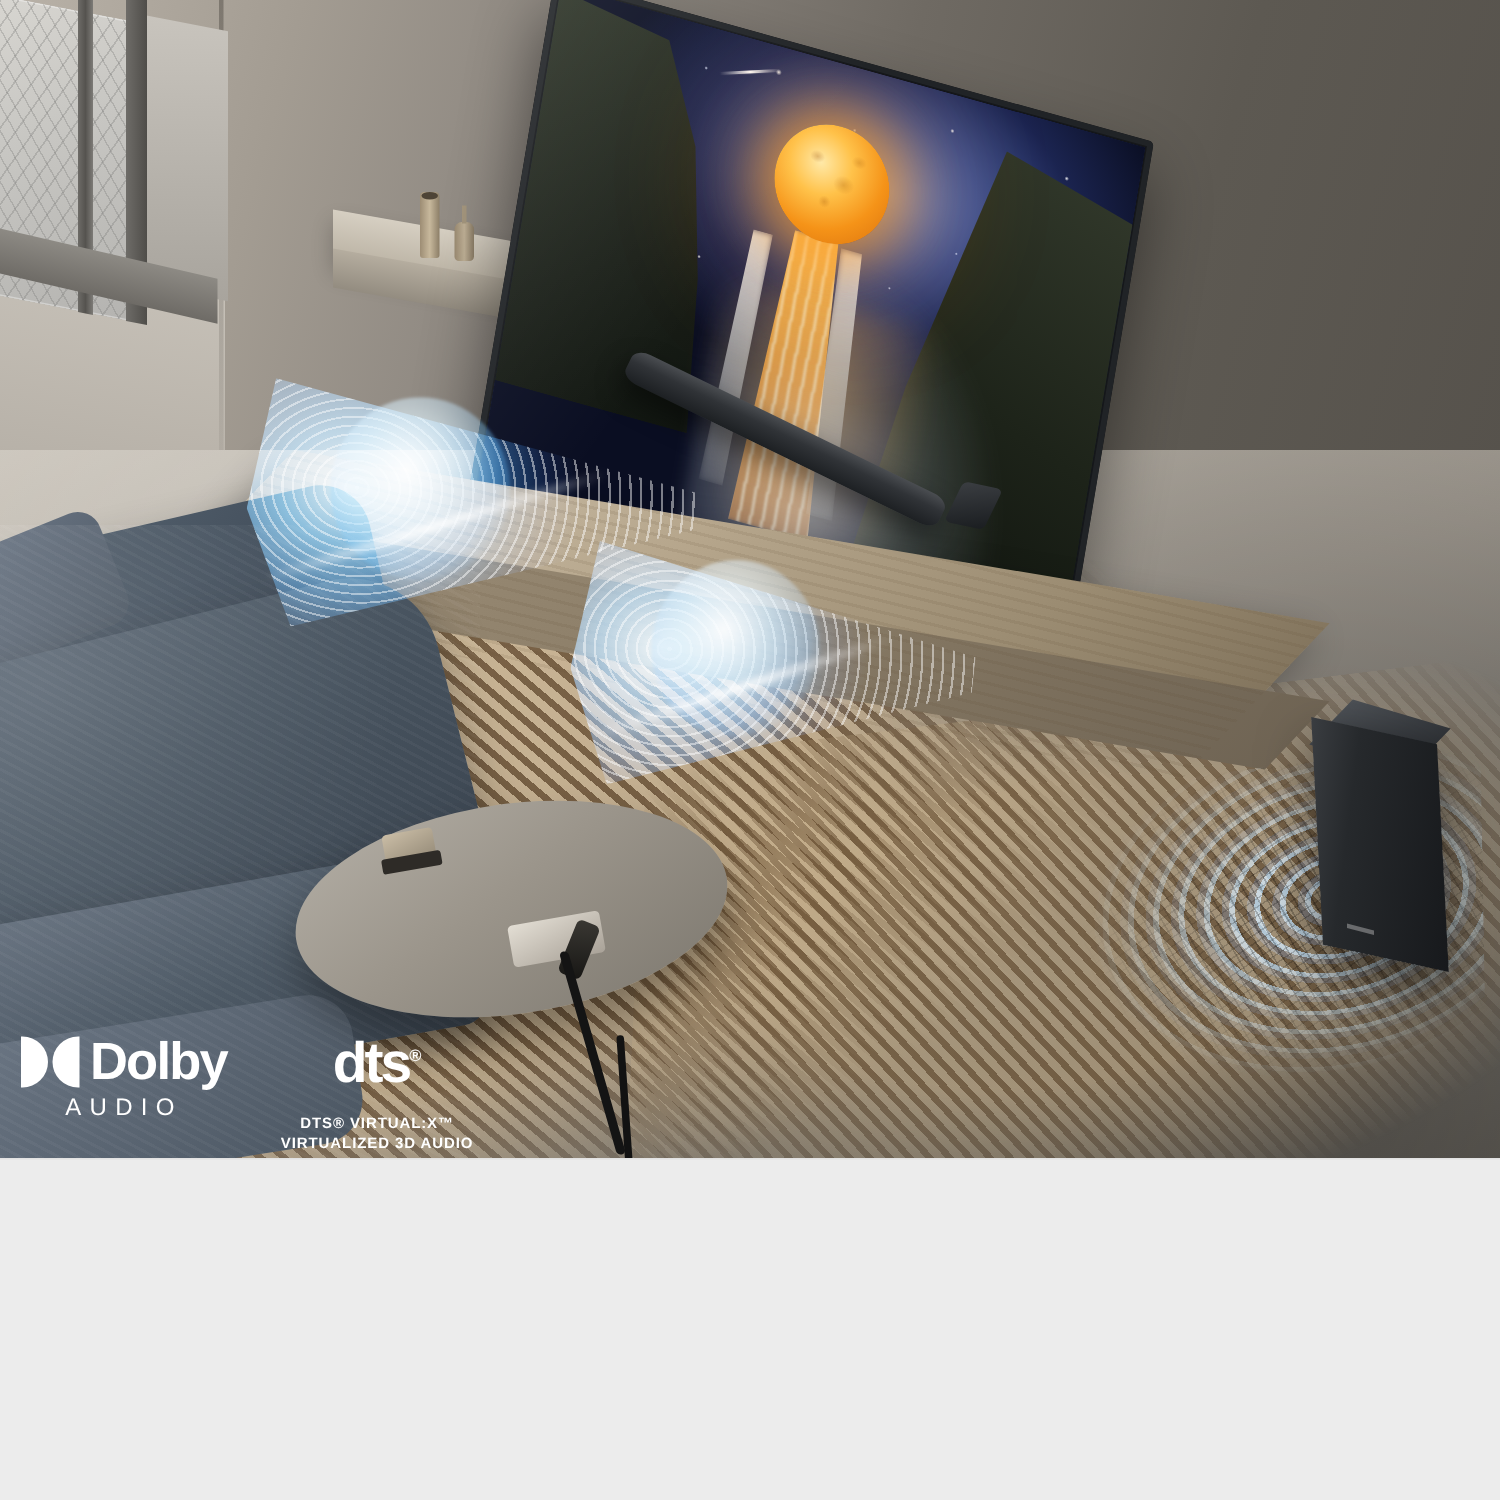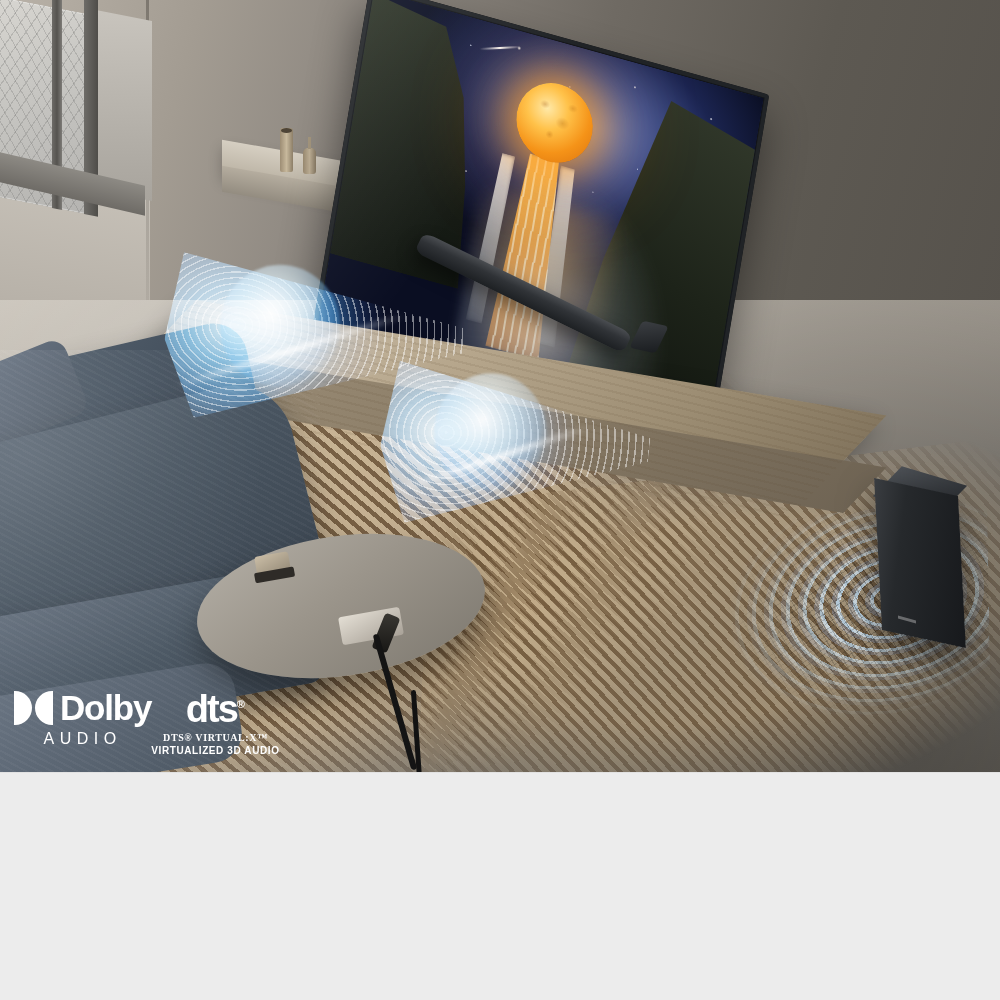--- a/index.html
+++ b/index.html
@@ -437,21 +437,21 @@
     background:#141414;
     border-radius:3px;
     transform:rotate(-10deg) skewX(6deg);
   }
   .cable2 {
     position:absolute; left:414px; top:690px; width:5px; height:90px;
     background:#121212; border-radius:3px; transform:rotate(-4deg);
   }
 
   
-  .logos { position:absolute; left:14px; top:690px; display:flex; align-items:flex-start; }
+  .logos { position:absolute; left:14px; top:690px; display:flex; align-items:flex-start; gap:36px; }
 
   .dolby { display:flex; flex-direction:column; align-items:center; }
   .dolby-row { display:flex; align-items:center; gap:7px; }
   .dolby-mark { display:flex; gap:3px; }
   .dd-l, .dd-r {
     width:18px; height:34px; background:#fff;
   }
   .dd-l { border-radius:0 17px 17px 0; }
   .dd-r { border-radius:17px 0 0 17px; }
   .dolby-word {
@@ -459,21 +459,21 @@
   }
   .dolby-sub {
     color:#fff; font-size:16px; letter-spacing:5.5px; margin-top:6px; line-height:1;
   }
 
   .dts { display:flex; flex-direction:column; align-items:center; }
   .dts-word {
     color:#fff; font-size:38px; font-weight:bold; letter-spacing:-2px; line-height:1;
   }
   .dts-reg { font-size:11px; vertical-align:super; letter-spacing:0; }
-  .dts-l1 { color:#fff; font-size:10px; font-weight:bold; letter-spacing:.6px; margin-top:4px; line-height:1.25;font-family:Liberation Serif, serif; }
+  .dts-l1 { color:#fff; font-size:10px; font-weight:bold; letter-spacing:.6px; margin-top:16px; line-height:1.25; }
   .dts-l2 { color:#fff; font-size:10px; font-weight:bold; letter-spacing:.6px; line-height:1.25; }
 
   
   .caption {
     position:absolute; left:0; top:772px; width:1000px; height:228px;
     background:#ececec;
     border-top:1px solid #e2e2e2;
   }
 </style>
 </head>

